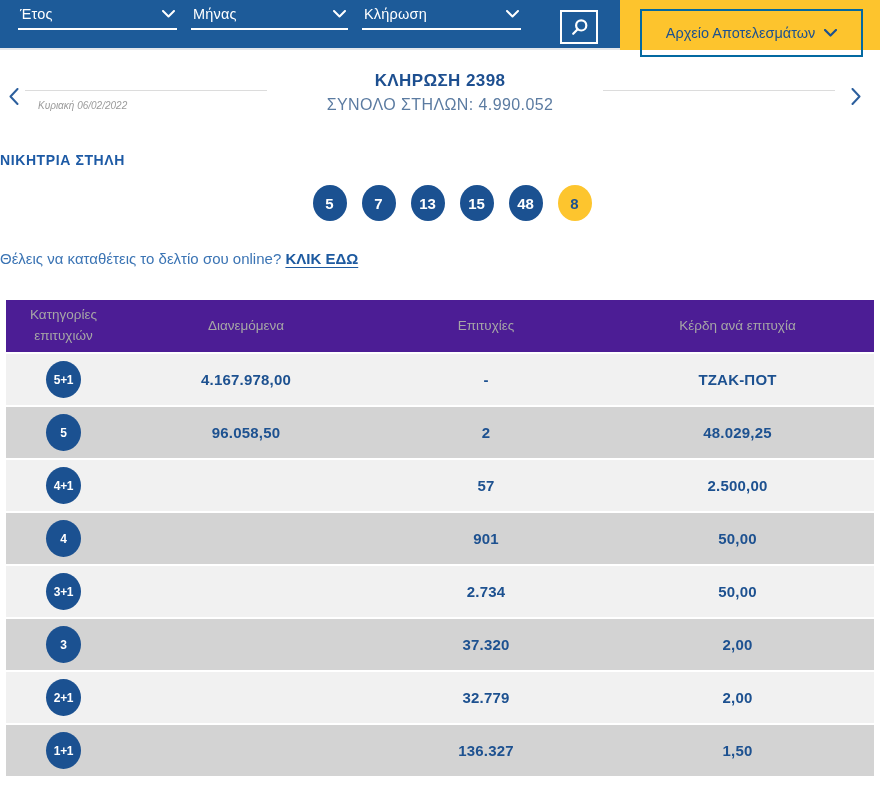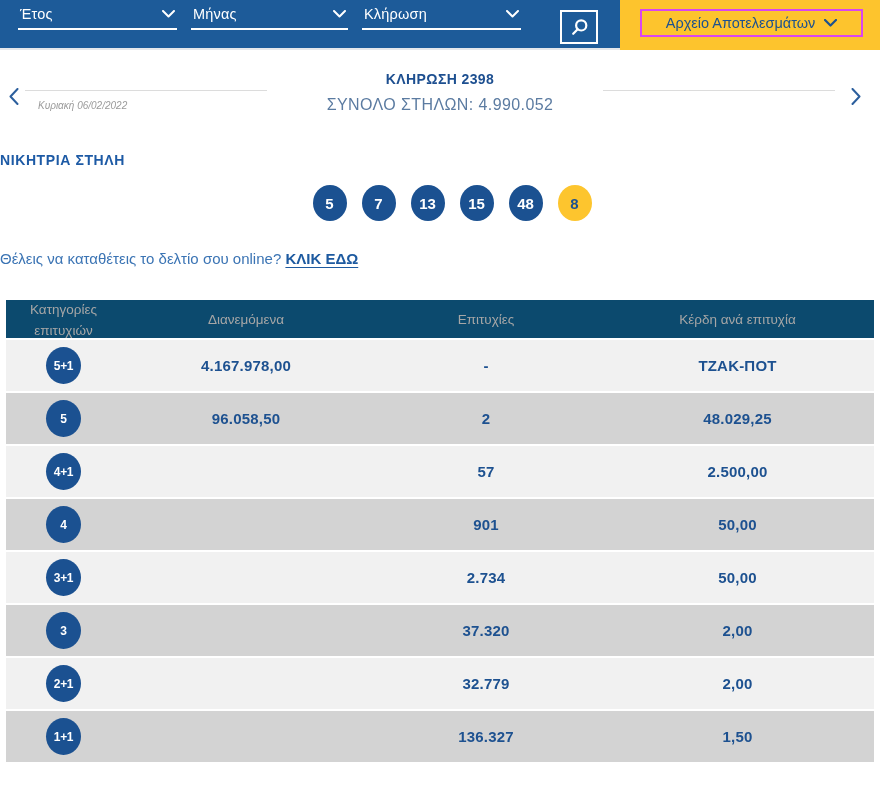--- a/index.html
+++ b/index.html
@@ -17,34 +17,34 @@
   .filter .flabel { color:#ffffff; font-size:14.5px; letter-spacing:.2px; }
   .filter .funderline { border-top:2px solid #ffffff; width:100%; }
   .f-year { width:159px; } .f-month { width:157px; } .f-draw { width:159px; }
 
   .search-btn { position:absolute; left:560px; top:10px; width:38px; height:34px;
     background:transparent; border:2px solid #ffffff; display:flex; align-items:center;
     justify-content:center; cursor:pointer; }
 
   .yellow-zone { position:absolute; right:0; top:0; width:260px; height:50px;
     background:#fdc42d; }
-  .archive-btn { position:absolute; left:20px; top:9px; width:223px; height:28px;
-    background:transparent; border:2px solid #d946ef; color:#1c518f; font-size:14.5px;
+  .archive-btn { position:absolute; left:20px; top:9px; width:223px; height:48px;
+    background:transparent; border:2px solid #0369a1; color:#1c518f; font-size:14.5px;
     display:flex; align-items:center; justify-content:center; gap:9px; cursor:pointer;
     font-family:"Liberation Sans", sans-serif; }
 
   
   .draw-header { position:relative; width:880px; height:86px; }
   .nav-arrow { position:absolute; top:36px; width:16px; height:20px; background:none;
     border:none; cursor:pointer; display:flex; align-items:center; justify-content:center; }
   .nav-prev { left:6px; } .nav-next { right:16px; }
   .hr-line { position:absolute; top:40px; border-top:1px solid #dcdcdc; }
   .hr-left { left:25px; width:242px; } .hr-right { left:603px; width:232px; }
   .draw-title { position:absolute; top:21px; left:0; width:100%; text-align:center;
-    color:#1d4f90; font-size:14px; font-weight:bold; letter-spacing:.4px; }
+    color:#1d4f90; font-size:17px; font-weight:bold; letter-spacing:.4px; }
   .draw-subtitle { position:absolute; top:46px; left:0; width:100%; text-align:center;
     color:#5b7ba1; font-size:16px; letter-spacing:.4px; }
   .draw-date { position:absolute; top:50px; left:38px; color:#9b9b9b; font-size:10px;font-style:italic; }
 
   
   .win-heading { margin-top:16px; text-align:left; color:#1d5aa5; font-size:14px;
     font-weight:bold; letter-spacing:.6px; }
   .nums { margin-top:17px; display:flex; justify-content:center; gap:15px;
     padding-left:24px; }
   .ball { width:34px; height:36px; border-radius:50%; background:#1b5191; color:#ffffff;
@@ -54,21 +54,21 @@
 
   
   .cta { margin-top:29px; text-align:left; font-size:15px; color:#3b74b4; }
   .cta a { color:#1d5aa0; font-weight:bold; text-decoration:underline;
     text-underline-offset:3px; cursor:pointer; }
 
   
   .table { margin:33px 6px 0 6px; }
   .trow, .thead { display:grid; grid-template-columns:115px 250px 230px 1fr;
     align-items:center; border-bottom:2px solid #ffffff; }
-  .thead { height:40px; background:#0c4a6e; }
+  .thead { height:54px; background:#4c1d95; }
   .thead .hcell { text-align:center; color:#a6a6a6; font-size:13.5px; line-height:1.55; }
   .thead .hcell.first span { display:inline-block; width:100px; }
   .trow { height:53px; }
   .trow:nth-child(odd) { background:#f1f1f1; }
   .trow:nth-child(even) { background:#d3d3d3; }
   .cell { display:flex; align-items:center; justify-content:center; }
   .badge { width:35px; height:37px; border-radius:50%; background:#1b5191; color:#ffffff;
     font-size:12px; font-weight:bold; display:flex; align-items:center;
     justify-content:center; letter-spacing:-0.3px; }
   .val { color:#1d5190; font-size:15px; font-weight:bold; letter-spacing:.2px; }

